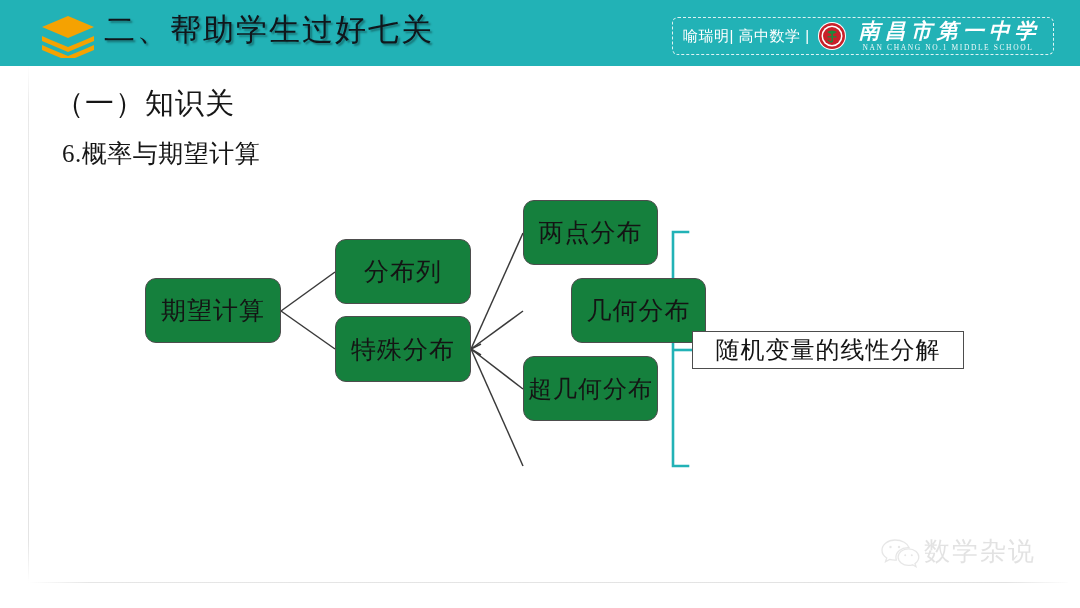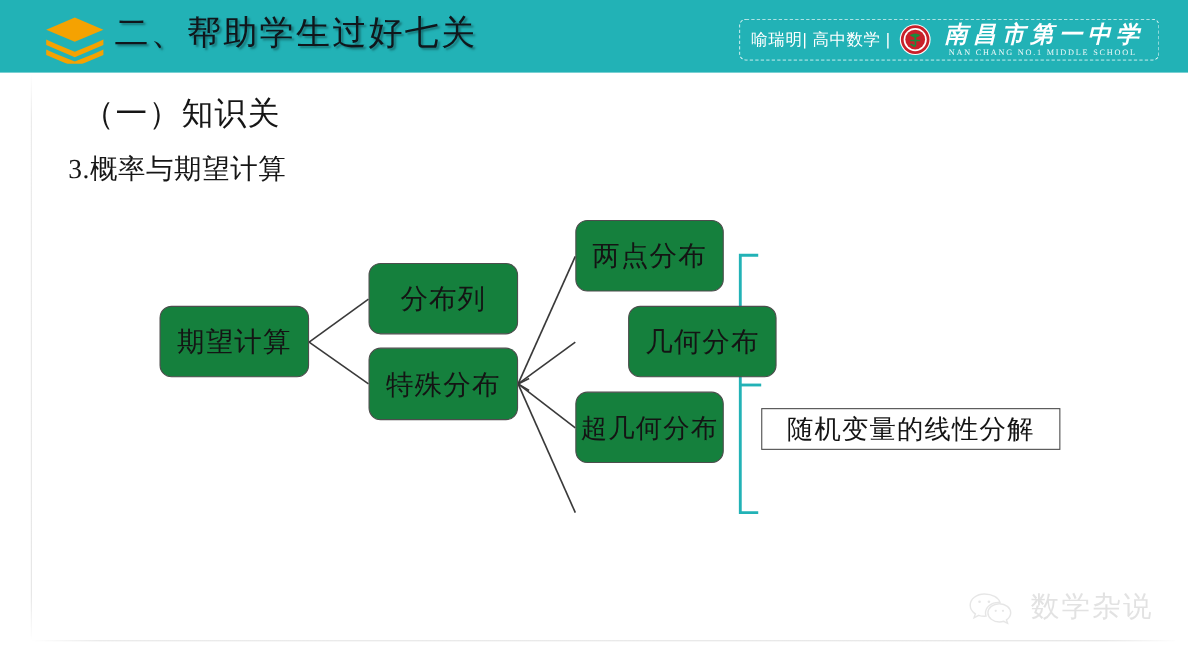--- a/index.html
+++ b/index.html
@@ -101,21 +101,20 @@
 
   
   .heading-1 {
     position: absolute;
     left: 55px; top: 84px;
     font-family: "Liberation Serif", "DejaVu Serif", serif;
     font-size: 29px;
     color: #161616;
     letter-spacing: 1px;
     white-space: nowrap;
-    margin-left: 20px;
   }
   .heading-2 {
     position: absolute;
     left: 62px; top: 137px;
     font-family: "Liberation Serif", "DejaVu Serif", serif;
     font-size: 25px;
     color: #161616;
     letter-spacing: 0.5px;
     white-space: nowrap;
   }
@@ -164,30 +163,29 @@
     border-radius: 0;
     background: #ffffff;
     display: flex;
     align-items: center;
     justify-content: center;
     font-family: "Liberation Serif", "DejaVu Serif", serif;
     font-size: 24px;
     color: #141414;
     letter-spacing: 1px;
     white-space: nowrap;
-    margin-top: 40px;
   }
 
   
   .watermark {
     position: absolute;
     left: 880px; top: 534px;
     display: flex;
     align-items: center;
-    gap: 17px;
+    gap: 4px;
     opacity: 0.28;
   }
   .watermark-text {
     font-family: "Liberation Serif", "DejaVu Serif", serif;
     font-size: 26px;
     color: #9a9a9a;
     letter-spacing: 2px;
     white-space: nowrap;
   }
 </style>
@@ -223,21 +221,21 @@
     </svg>
 
     <span class="school-name-wrap">
       <span class="school-cn">南昌市第一中学</span>
       <span class="school-en">NAN CHANG NO.1 MIDDLE SCHOOL</span>
     </span>
   </div>
 </div>
 
 <div class="heading-1">（一）知识关</div>
-<div class="heading-2">3.概率与期望计算</div>
+<div class="heading-2">6.概率与期望计算</div>
 
 <div class="diagram">
 
   <svg class="connector-layer" viewBox="0 0 1080 608">
 
     <path d="M281 311 L335 272" stroke="#3a3a3a" stroke-width="1.5" fill="none"></path>
     <path d="M281 311 L335 349" stroke="#3a3a3a" stroke-width="1.5" fill="none"></path>
 
     <path d="M471 349 L523 233" stroke="#3a3a3a" stroke-width="1.5" fill="none"></path>
     <path d="M471 349 L523 311" stroke="#3a3a3a" stroke-width="1.5" fill="none"></path>

